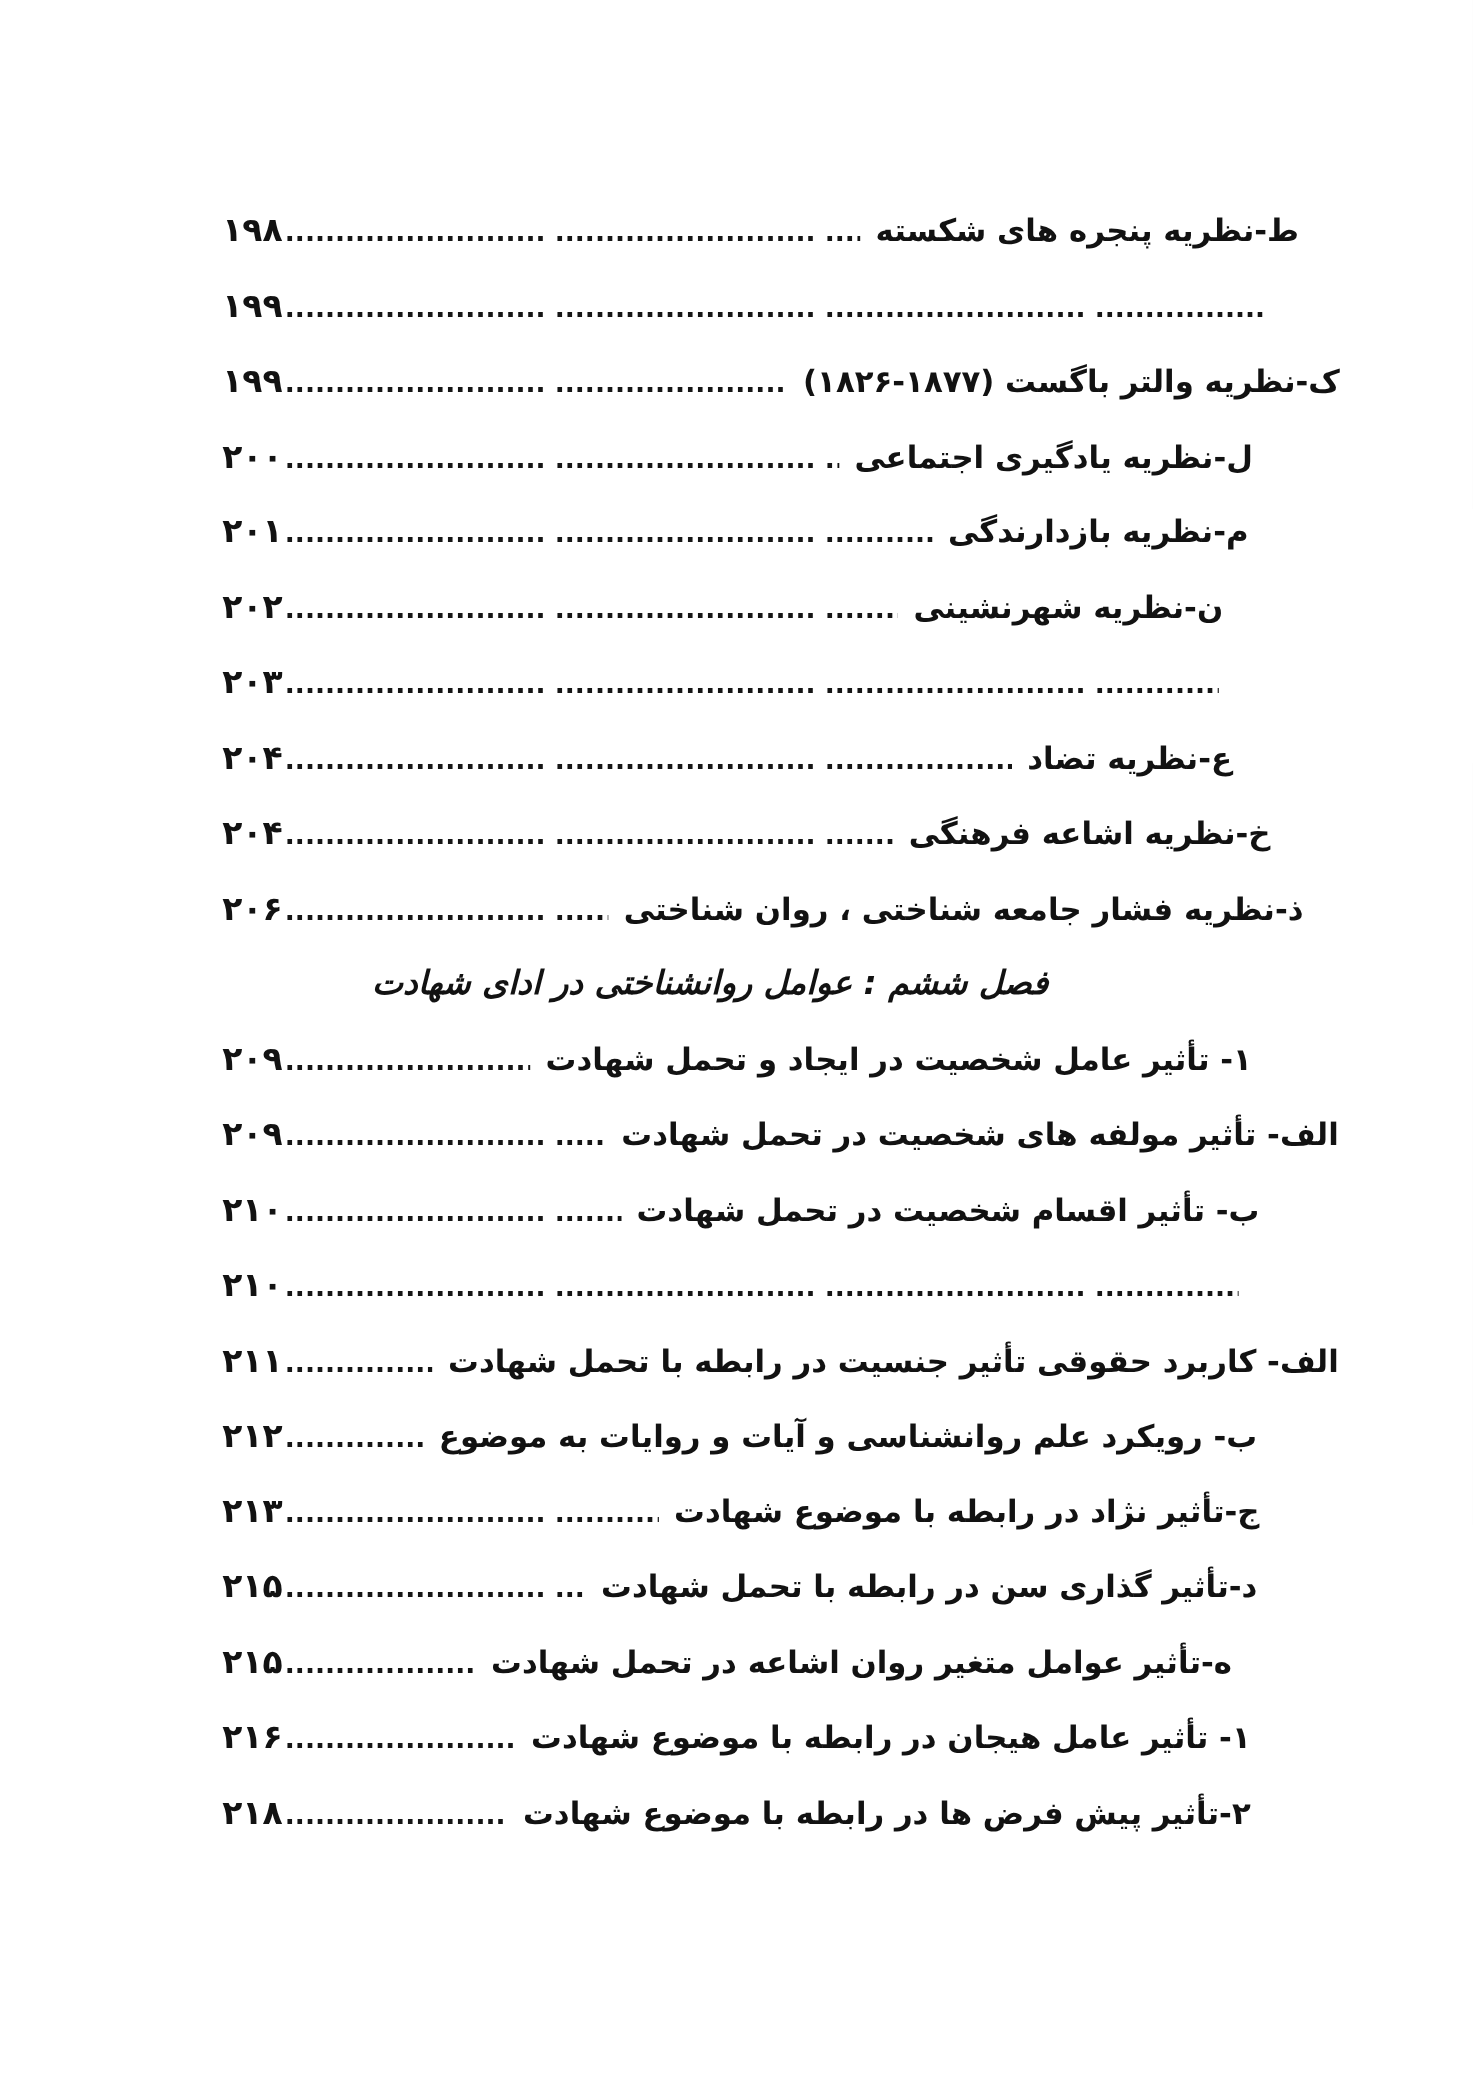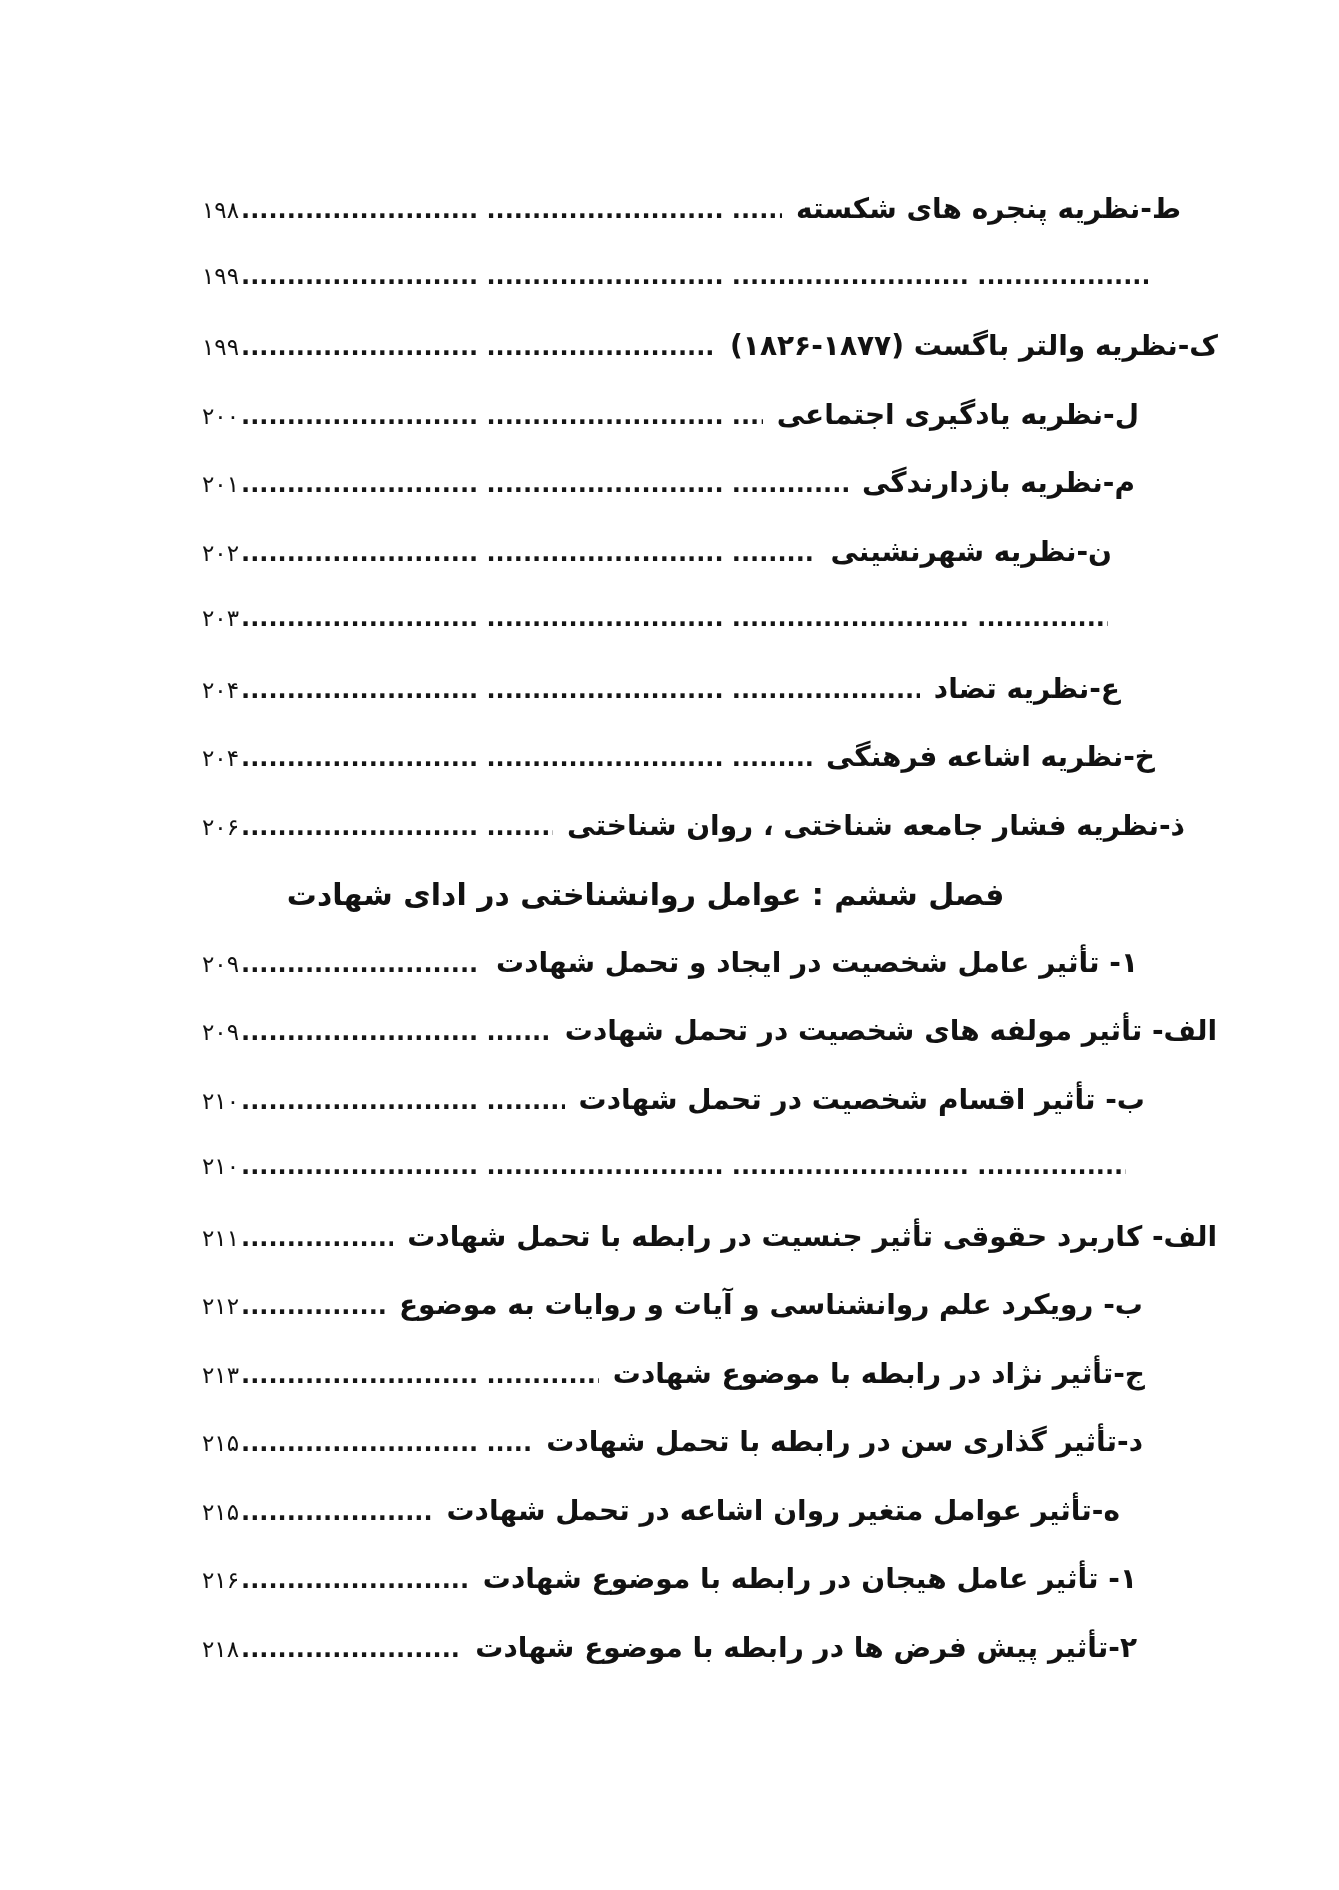--- a/index.html
+++ b/index.html
@@ -44,28 +44,29 @@
     font-weight: bold;
     white-space: nowrap;
     margin-left: 2px;   
     margin-right: 14px; 
     color: #151515;
   }
   .leader::after {
     content: "..........................  ..........................  ..........................  ..........................  ..........................  ..........................  ..........................  ..........................";
   }
   .row .num {
-    font-size: 23px;
-    font-weight: normal;
+    font-size: 30px;
+    font-weight: bold;
     white-space: nowrap;
     letter-spacing: 1px;
   }
   .row.chapter {
     justify-content: center;
     padding-right: 130px; 
+    font-style: italic;
   }
   .row.chapter .title { font-size: 30px; }
 
   
   .row:nth-child(1)  { padding-right: 38px; }
   .row:nth-child(2)  { padding-right: 57px; }
   .row:nth-child(3)  { padding-right: 1px;  }
   .row:nth-child(4)  { padding-right: 80px; }
   .row:nth-child(5)  { padding-right: 84px; }
   .row:nth-child(6)  { padding-right: 107px;}

